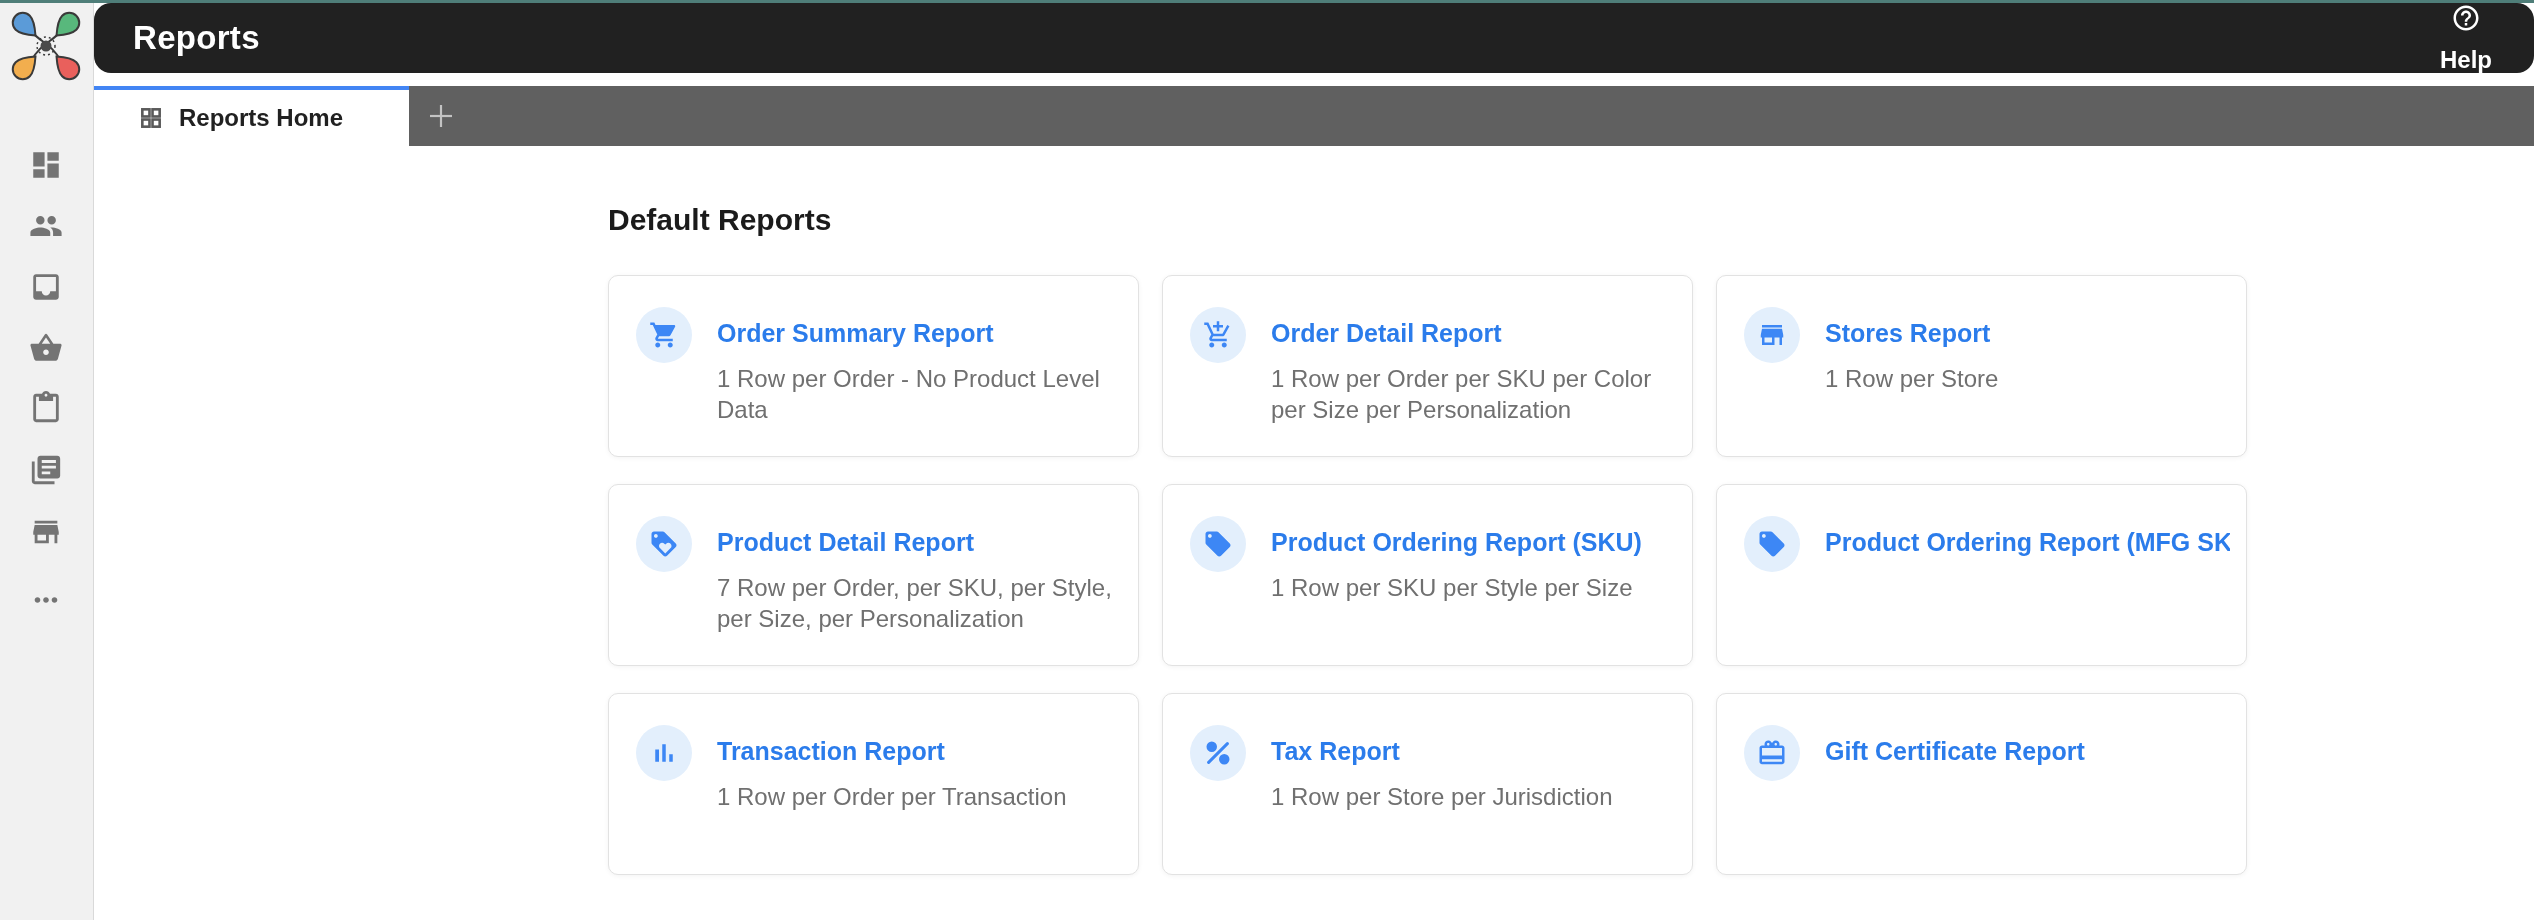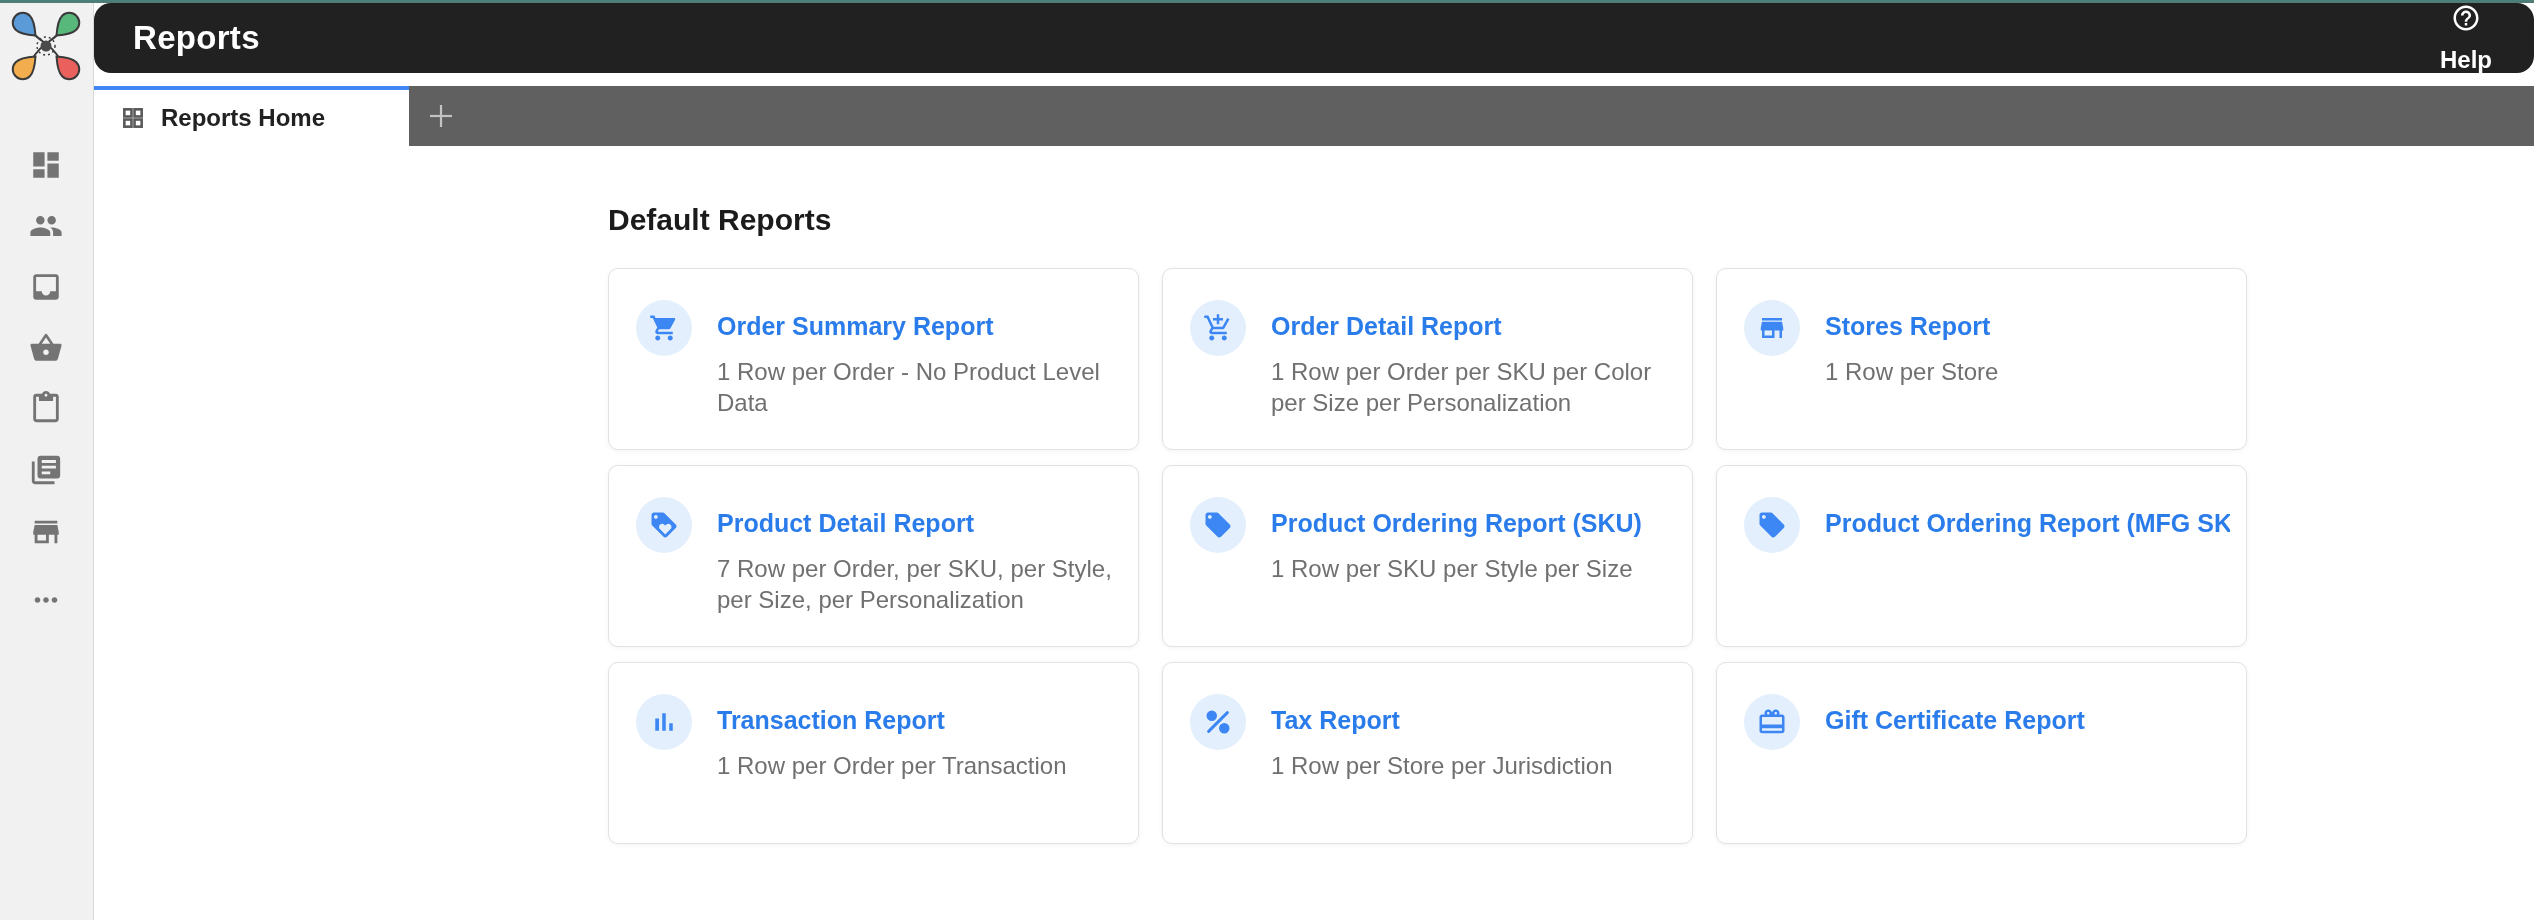--- a/index.html
+++ b/index.html
@@ -21,34 +21,34 @@
   .header { position:absolute; left:94px; top:3px; width:2440px; height:70px;
             background:#212121; display:flex; align-items:center;border-radius:17px; }
   .header-title { margin-left:39px; color:#ffffff; font-size:33px; font-weight:600; letter-spacing:0.3px; }
   .help-btn { position:absolute; right:42px; top:0; height:83px; display:flex; align-items:center; gap:13px;
               color:#ffffff; font-size:24px; font-weight:700; cursor:pointer;flex-direction:column; }
   .help-btn svg { width:30px; height:30px; fill:#ffffff; }
 
   
   .tab-bar { position:absolute; left:94px; top:86px; width:2440px; height:60px; background:#606060; }
   .tab-active { position:absolute; left:0; top:0; width:315px; height:60px; background:#ffffff;
-                border-top:4px solid #4285f4; display:flex; align-items:center; padding-left:26px; gap:15px;
+                border-top:4px solid #4285f4; display:flex; align-items:center; padding-left:44px; gap:15px;
                 cursor:pointer; }
   .tab-active svg { width:26px; height:26px; stroke:#5a5a5a; fill:none; }
   .tab-label { font-size:24px; font-weight:700; color:#212121; }
   .add-tab { position:absolute; left:315px; top:0; width:64px; height:60px;
              display:flex; align-items:center; justify-content:center; cursor:pointer; }
   .add-tab svg { width:32px; height:32px; stroke:#c3c3c3; }
 
   
   .main { position:absolute; left:94px; top:146px; width:2140px; height:774px; background:#ffffff;padding-left:33px; }
   .heading { position:absolute; left:514px; top:57px; font-size:30px; font-weight:700; color:#1b1b1b; }
 
-  .grid { position:absolute; left:514px; top:122px;
-          display:grid; grid-template-columns:repeat(3, 531px); grid-auto-rows:182px; gap:15px 23px; }
+  .grid { position:absolute; left:514px; top:129px;
+          display:grid; grid-template-columns:repeat(3, 531px); grid-auto-rows:182px; gap:27px 23px; }
   .card { position:relative; background:#ffffff; border:1px solid #e2e2e2; border-radius:10px;
           box-shadow:0 1px 5px rgba(0,0,0,0.05); cursor:pointer; overflow:hidden; }
   .icon-circle { position:absolute; left:27px; top:31px; width:56px; height:56px; border-radius:50%;
                  background:#e3effc; display:flex; align-items:center; justify-content:center; }
   .icon-circle svg { width:30px; height:30px; fill:#3d87f5; }
   .card-text { position:absolute; left:108px; top:40px; right:16px; }
   .card-title { font-size:25px; font-weight:700; color:#2b7ceb; line-height:34px;
                 white-space:nowrap; overflow:hidden; }
   .card-desc { margin-top:13px; font-size:24px; font-weight:400; color:#707070; line-height:31px; }
 </style>

